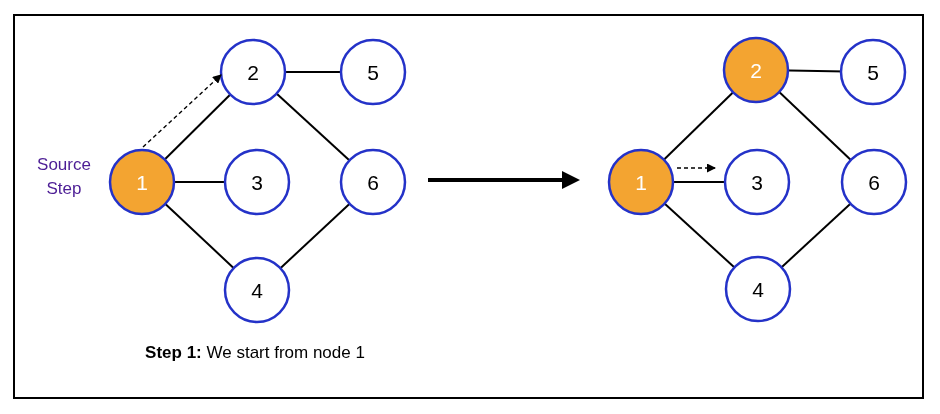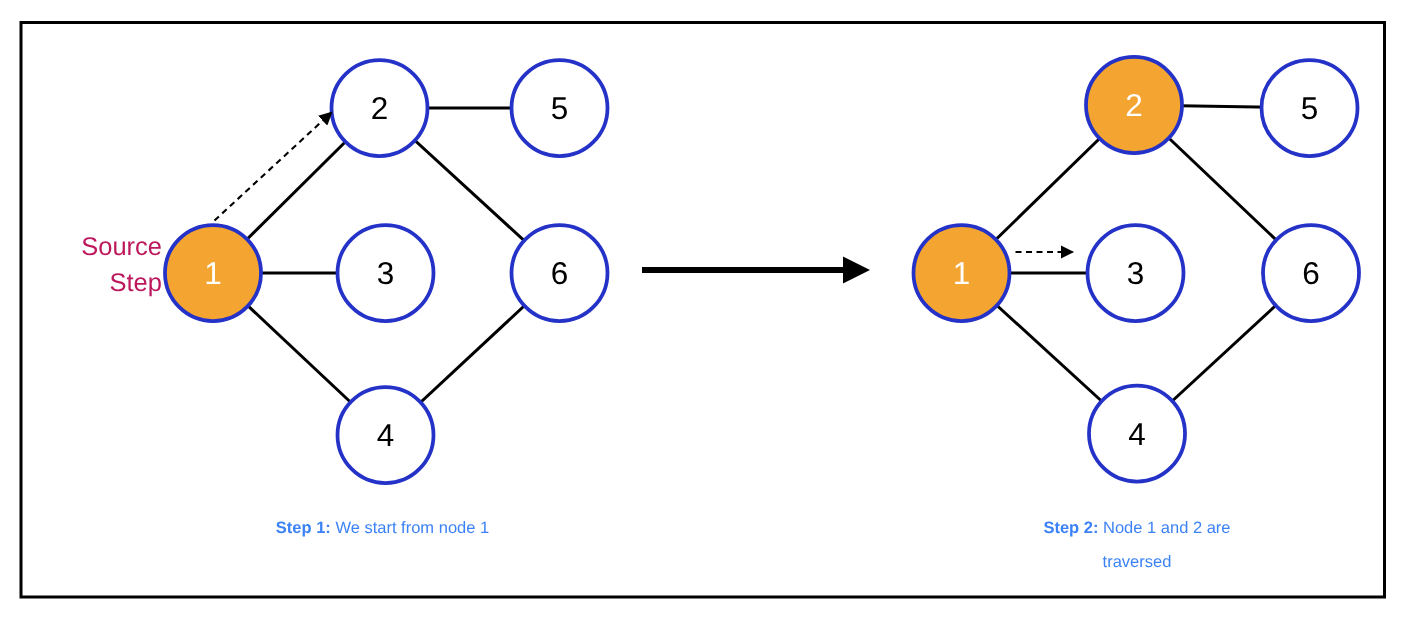--- a/index.html
+++ b/index.html
@@ -12,27 +12,27 @@
     border:2px solid #000;box-sizing:border-box;
   }
   svg.diagram{position:absolute;left:0;top:0;}
   circle.node{stroke-width:2.5;}
   text.node-label{
     font-family:"Liberation Sans",sans-serif;font-size:21px;text-anchor:middle;
   }
   line.dashed{stroke:#000;stroke-width:1.4;stroke-dasharray:4 3;}
   .caption{
     position:absolute;width:330px;top:341px;text-align:center;
-    font-size:11px;line-height:23px;color:#3b82f6;
+    font-size:17px;line-height:23px;color:#000000;
   }
   #cap1{left:90px;}
   #cap2{left:593px;}
   .source-label{
-    position:absolute;left:20px;top:153px;width:88px;text-align:right;
-    font-size:17px;line-height:24px;color:#be185d;
+    position:absolute;left:20px;top:153px;width:88px;text-align:center;
+    font-size:17px;line-height:24px;color:#4c1d95;
   }
 </style>
 </head>
 <body>
 
 <div class="stage">
   <div class="frame"></div>
 
   <svg class="diagram" width="940" height="414" viewBox="0 0 940 414">
     <defs>
@@ -125,17 +125,13 @@
 
   <div class="source-label">
     <div>Source</div>
     <div>Step</div>
   </div>
 
   <div class="caption" id="cap1">
     <div><b>Step 1:</b><span> We start from node 1</span></div>
   </div>
 
-  <div class="caption" id="cap2">
-    <div><b>Step 2:</b><span> Node 1 and 2 are</span></div>
-    <div>traversed</div>
-  </div>
 </div>
 
 </body></html>

